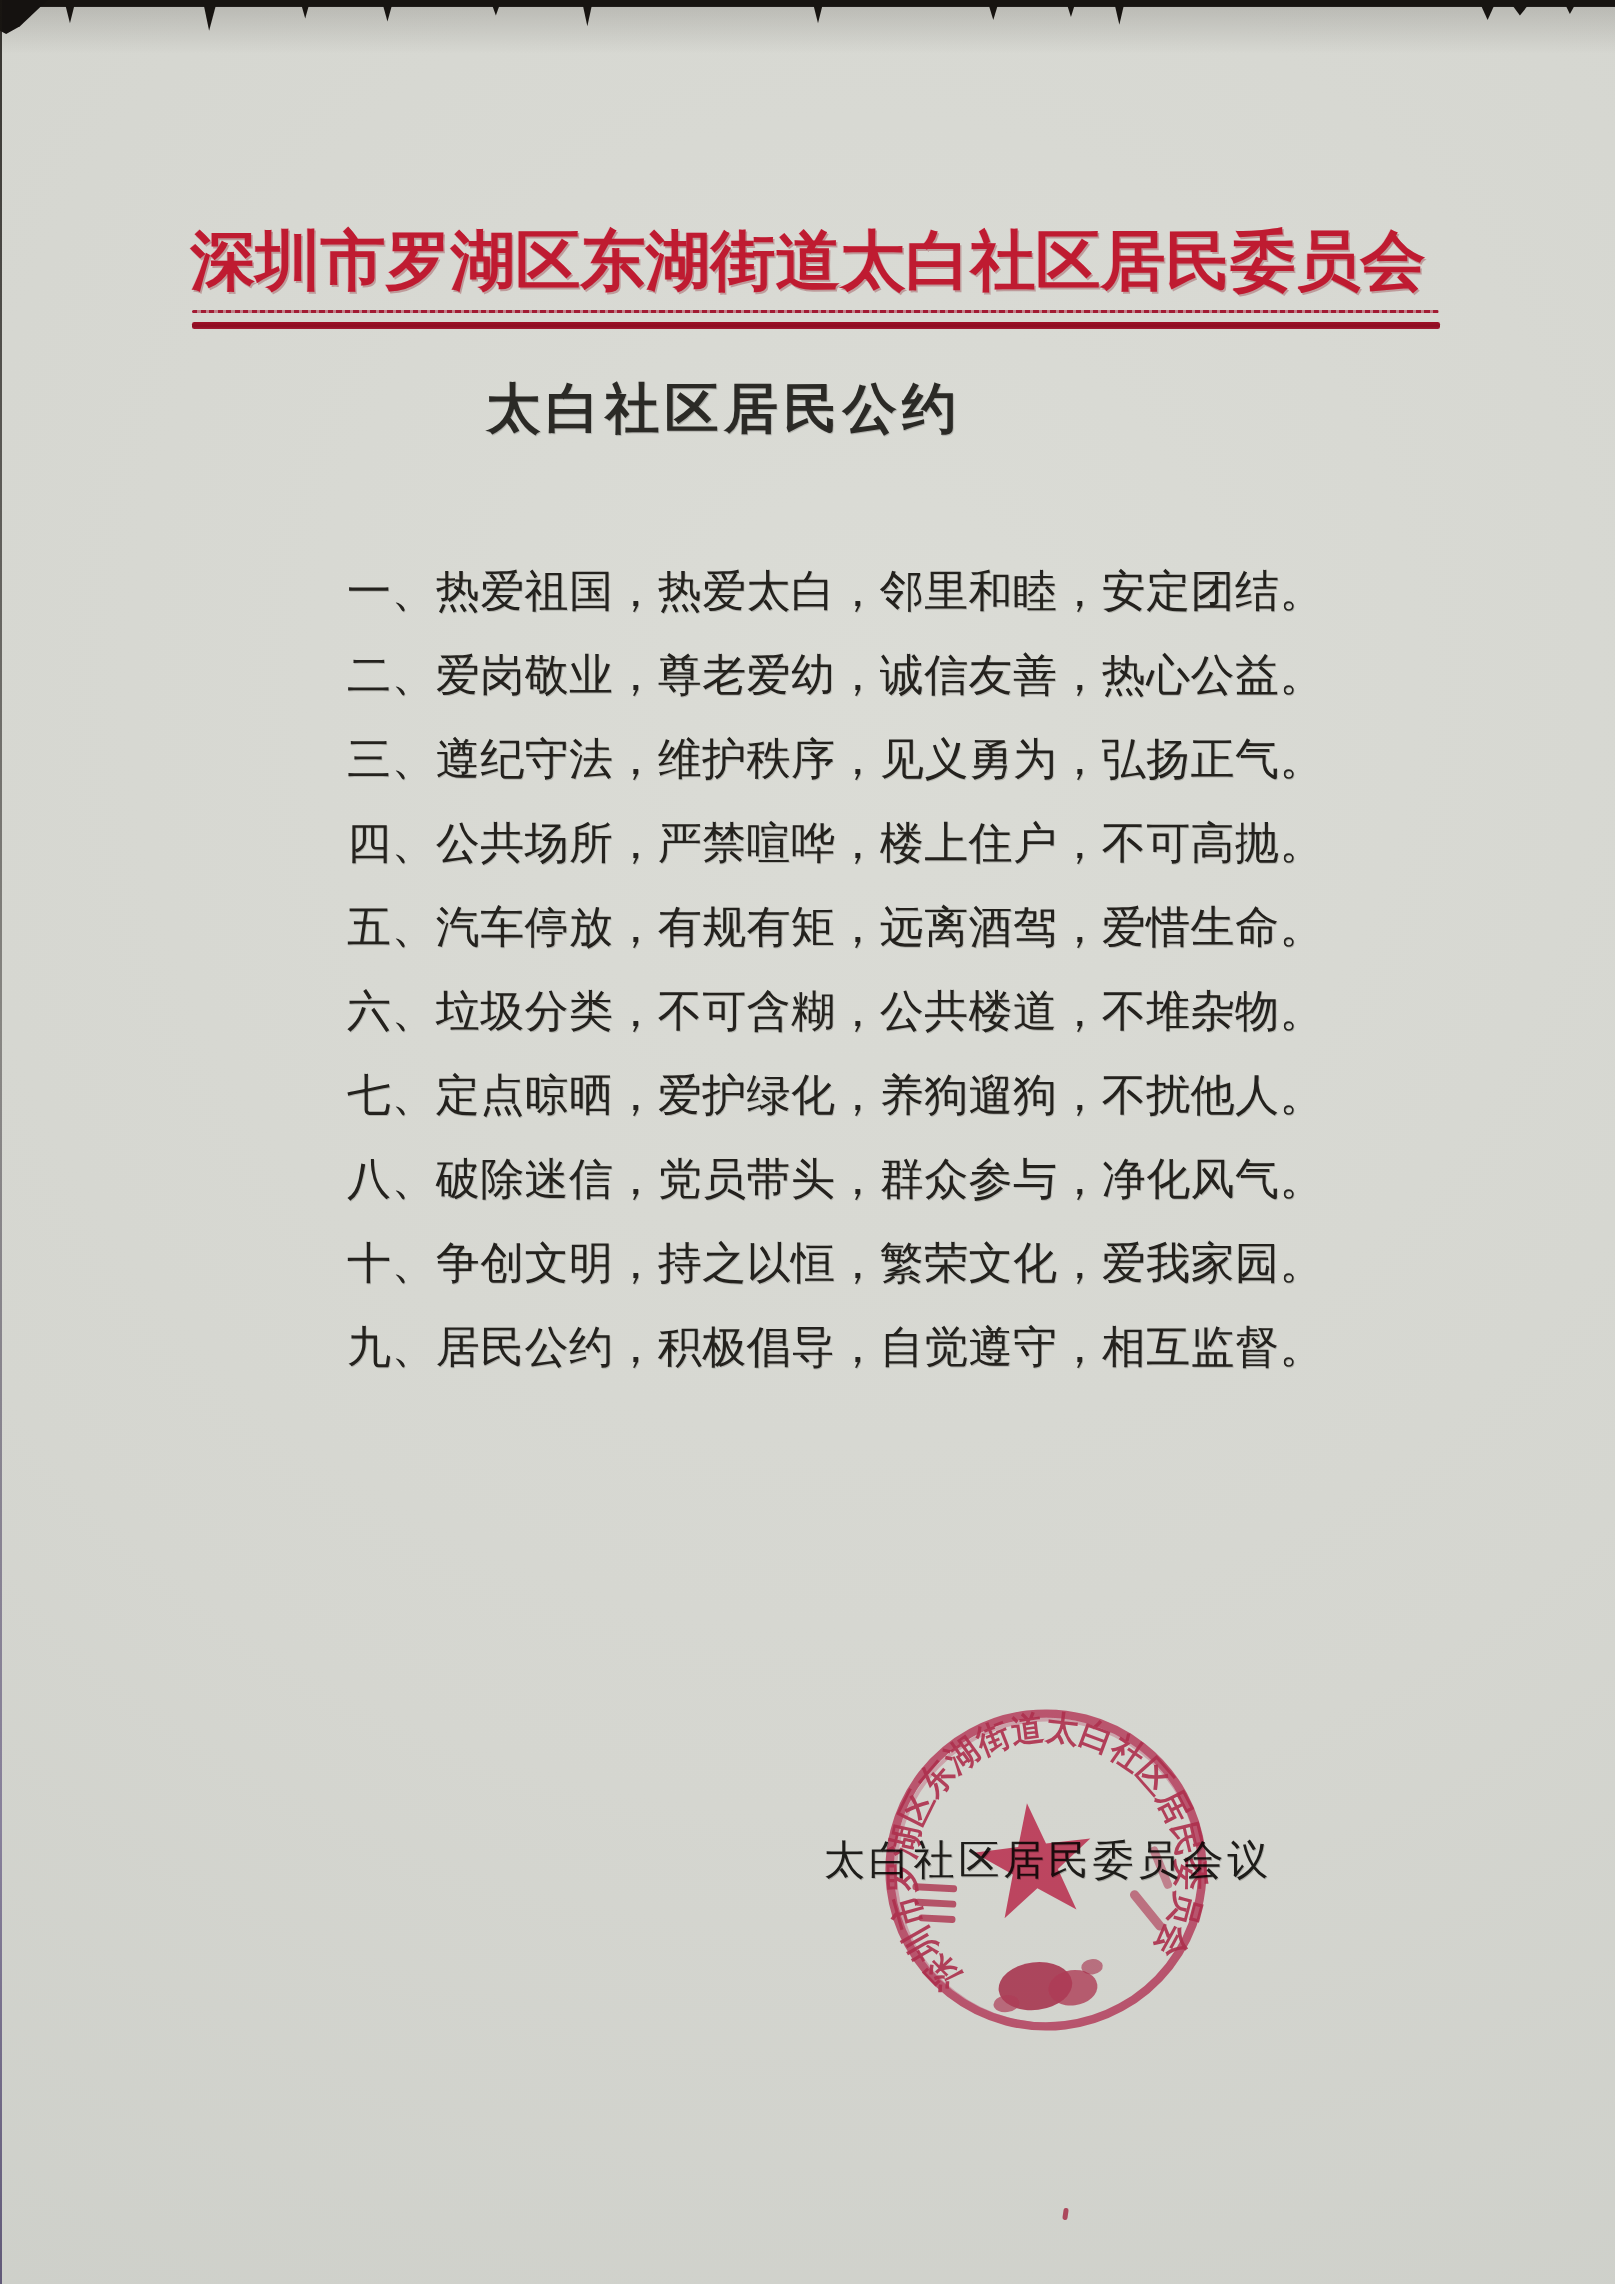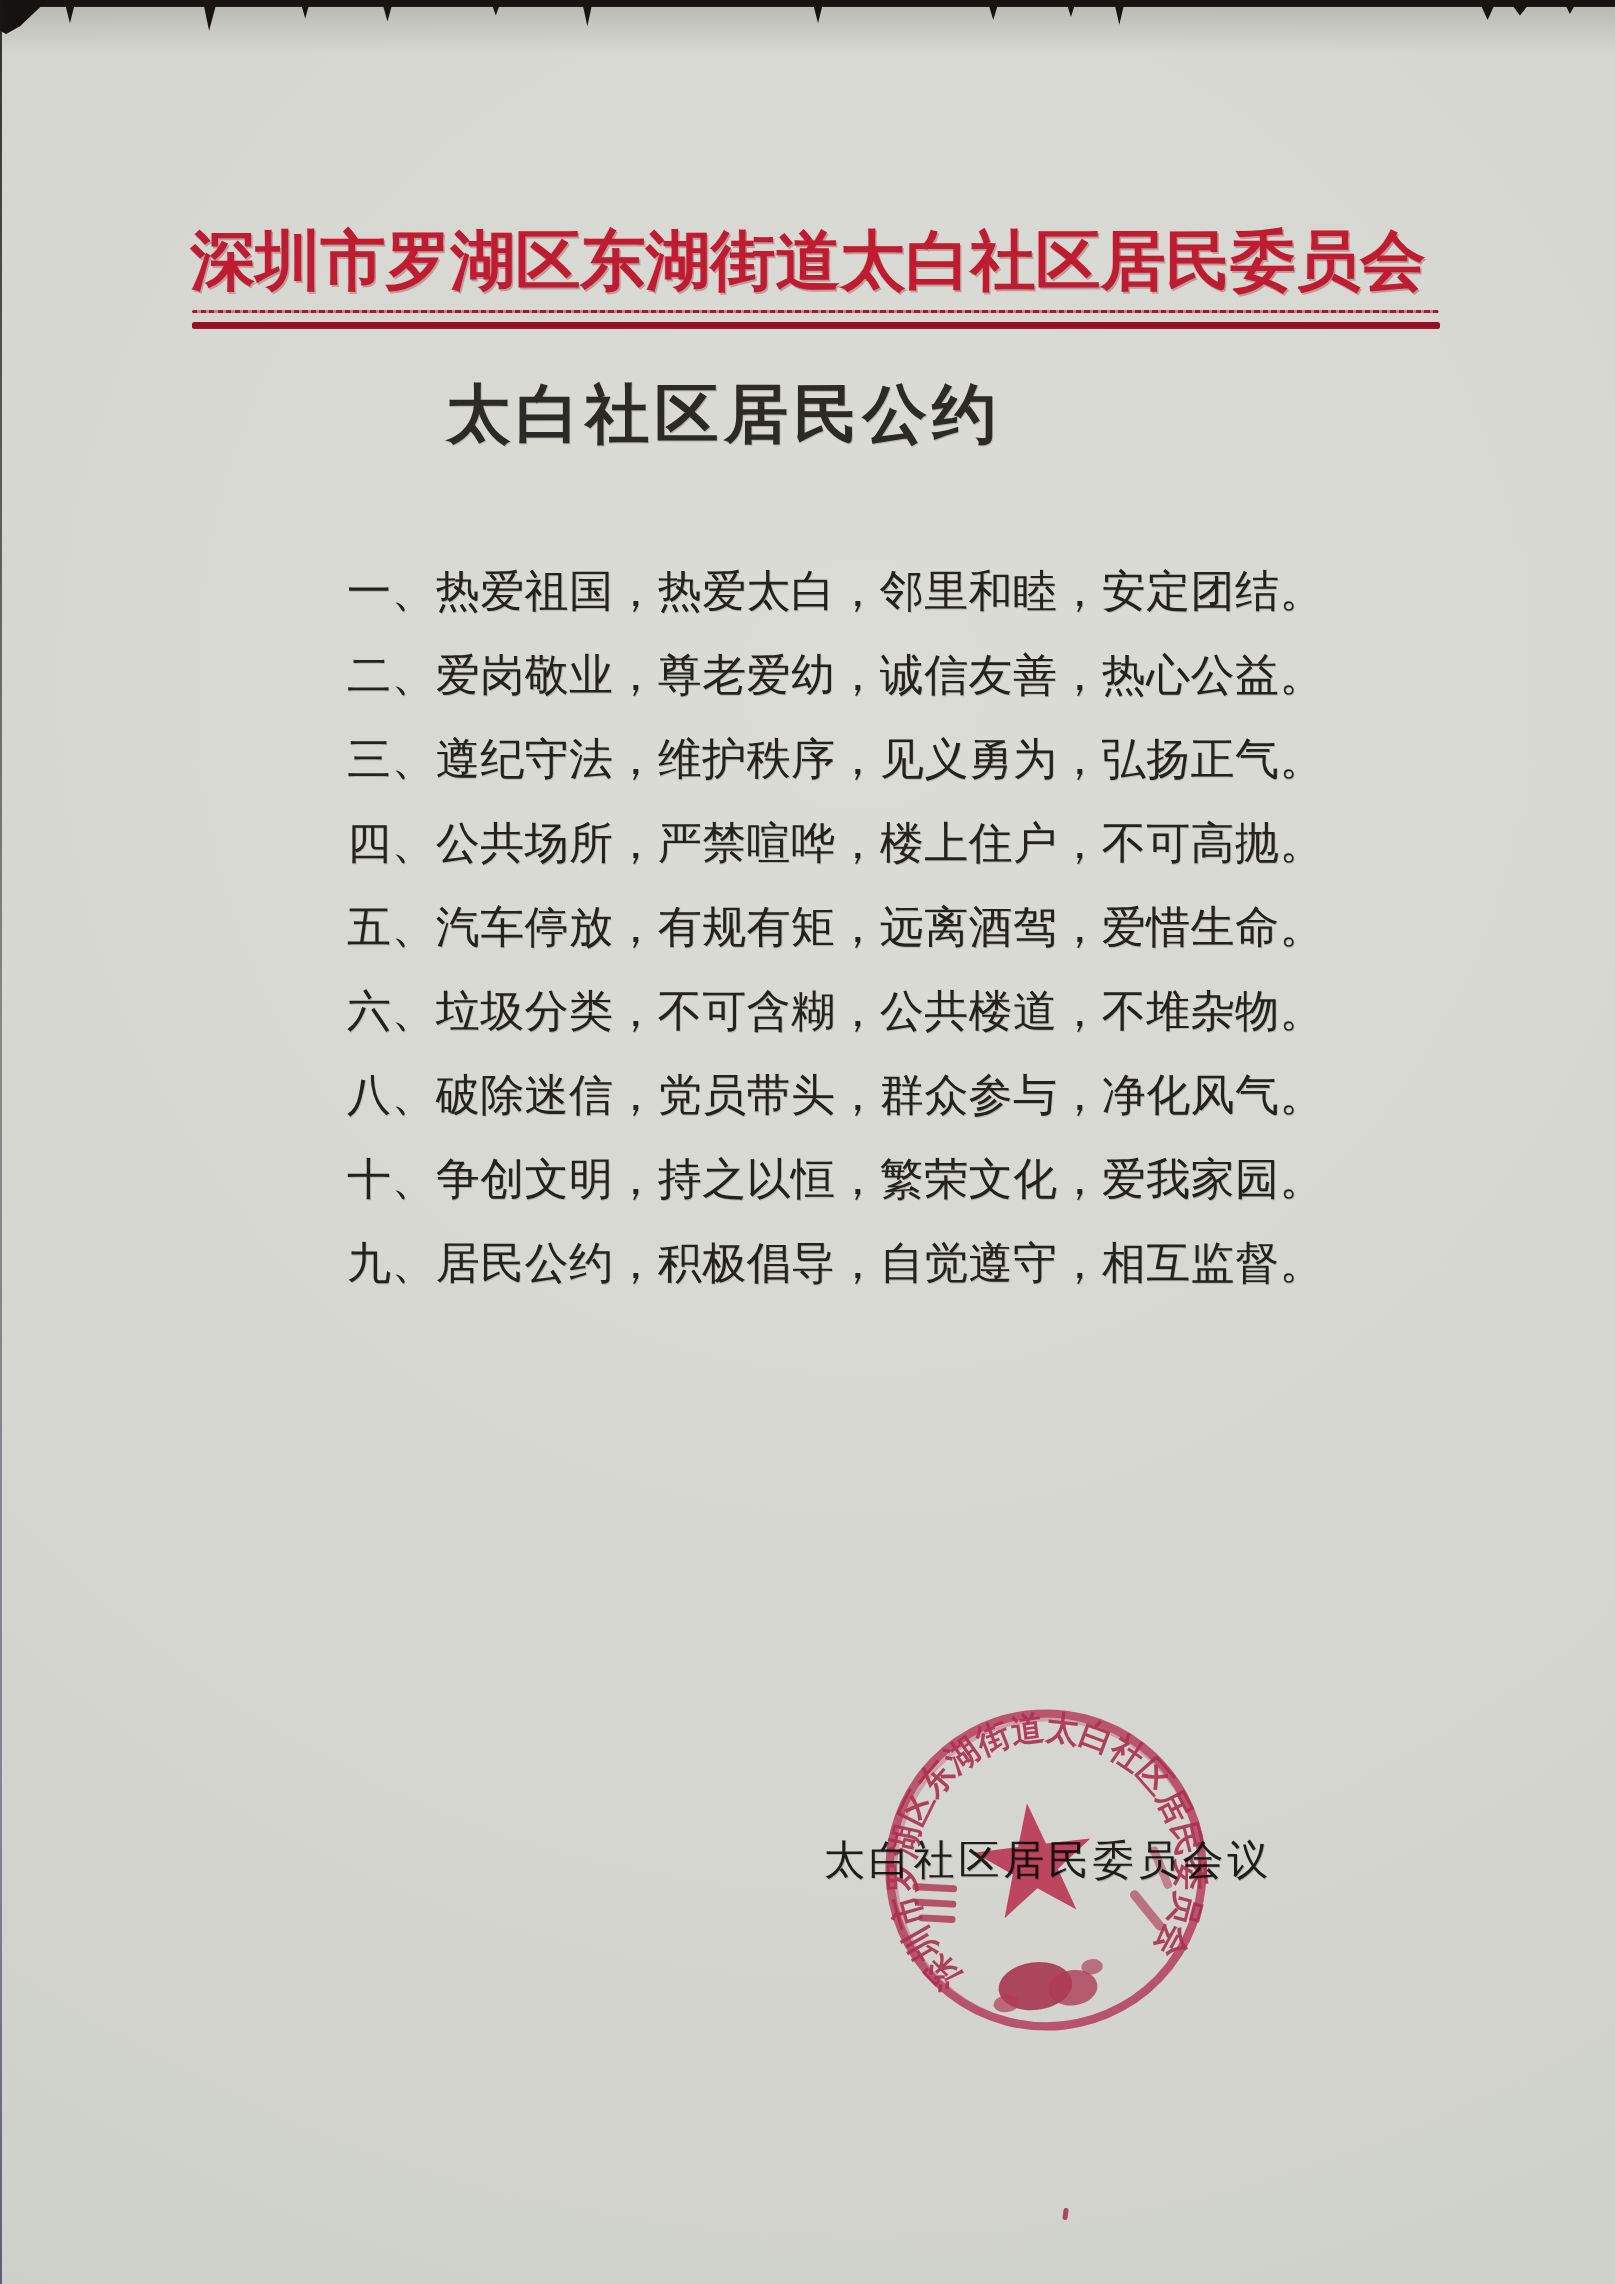--- a/index.html
+++ b/index.html
@@ -31,21 +31,21 @@
     background:repeating-linear-gradient(90deg,#a21b33 0 5.4px,rgba(162,27,51,.45) 5.4px 8.5px);
     border-radius:1.5px;
   }
   .rule-thick{
     position:absolute;left:192px;top:322px;width:1248px;height:7px;
     background:linear-gradient(180deg,#9e1026 0%,#8c0d22 60%,#a31b33 100%);
     border-radius:2.3px;
   }
   .doc-title{
     position:absolute;left:0;top:381px;width:1448px;
-    text-align:center;font-size:64px;font-weight:bold;line-height:1.05;
+    text-align:center;font-size:54px;font-weight:bold;line-height:1.05;
     color:#2b2a26;letter-spacing:5.4px;white-space:nowrap;
     text-shadow:0.8px 0.8px 0.8px rgba(40,40,38,.25);
   }
   .convention-list{
     position:absolute;left:327px;top:550px;width:1076px;margin-left:20px;
   }
   .convention-list .item{
     height:84px;line-height:84px;font-size:44px;color:#24221e;
     white-space:nowrap;letter-spacing:0.4px;
     text-shadow:0.8px 0.8px 0 rgba(50,48,44,.22);
@@ -102,20 +102,21 @@
 
   <div class="doc-title">太白社区居民公约</div>
 
   <div class="convention-list">
     <div class="item">一、热爱祖国，热爱太白，邻里和睦，安定团结。</div>
     <div class="item">二、爱岗敬业，尊老爱幼，诚信友善，热心公益。</div>
     <div class="item">三、遵纪守法，维护秩序，见义勇为，弘扬正气。</div>
     <div class="item">四、公共场所，严禁喧哗，楼上住户，不可高抛。</div>
     <div class="item">五、汽车停放，有规有矩，远离酒驾，爱惜生命。</div>
     <div class="item">六、垃圾分类，不可含糊，公共楼道，不堆杂物。</div>
+    <div class="item">七、定点晾晒，爱护绿化，养狗遛狗，不扰他人。</div>
     <div class="item">八、破除迷信，党员带头，群众参与，净化风气。</div>
     <div class="item">十、争创文明，持之以恒，繁荣文化，爱我家园。</div>
     <div class="item">九、居民公约，积极倡导，自觉遵守，相互监督。</div>
   </div>
 
   <div class="sig-line">太白社区居民委员会议</div>
 
   <svg class="seal" viewBox="-222 -222 444 444">
     <g transform="rotate(-7)">
       <circle cx="0" cy="0" r="203" fill="none" stroke="#d94e74" stroke-width="11" opacity="0.92"></circle>

